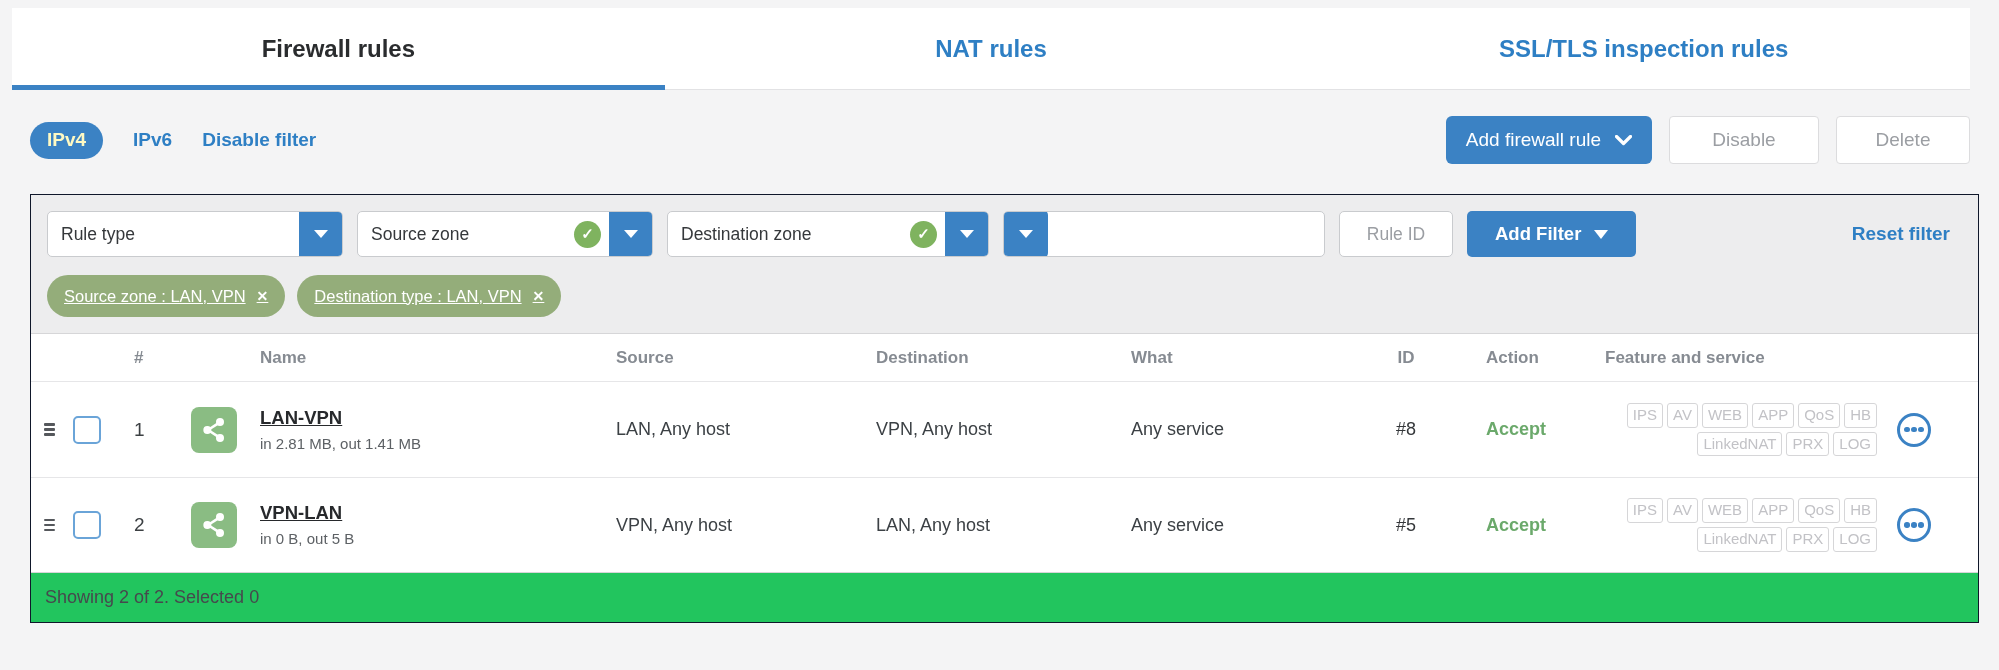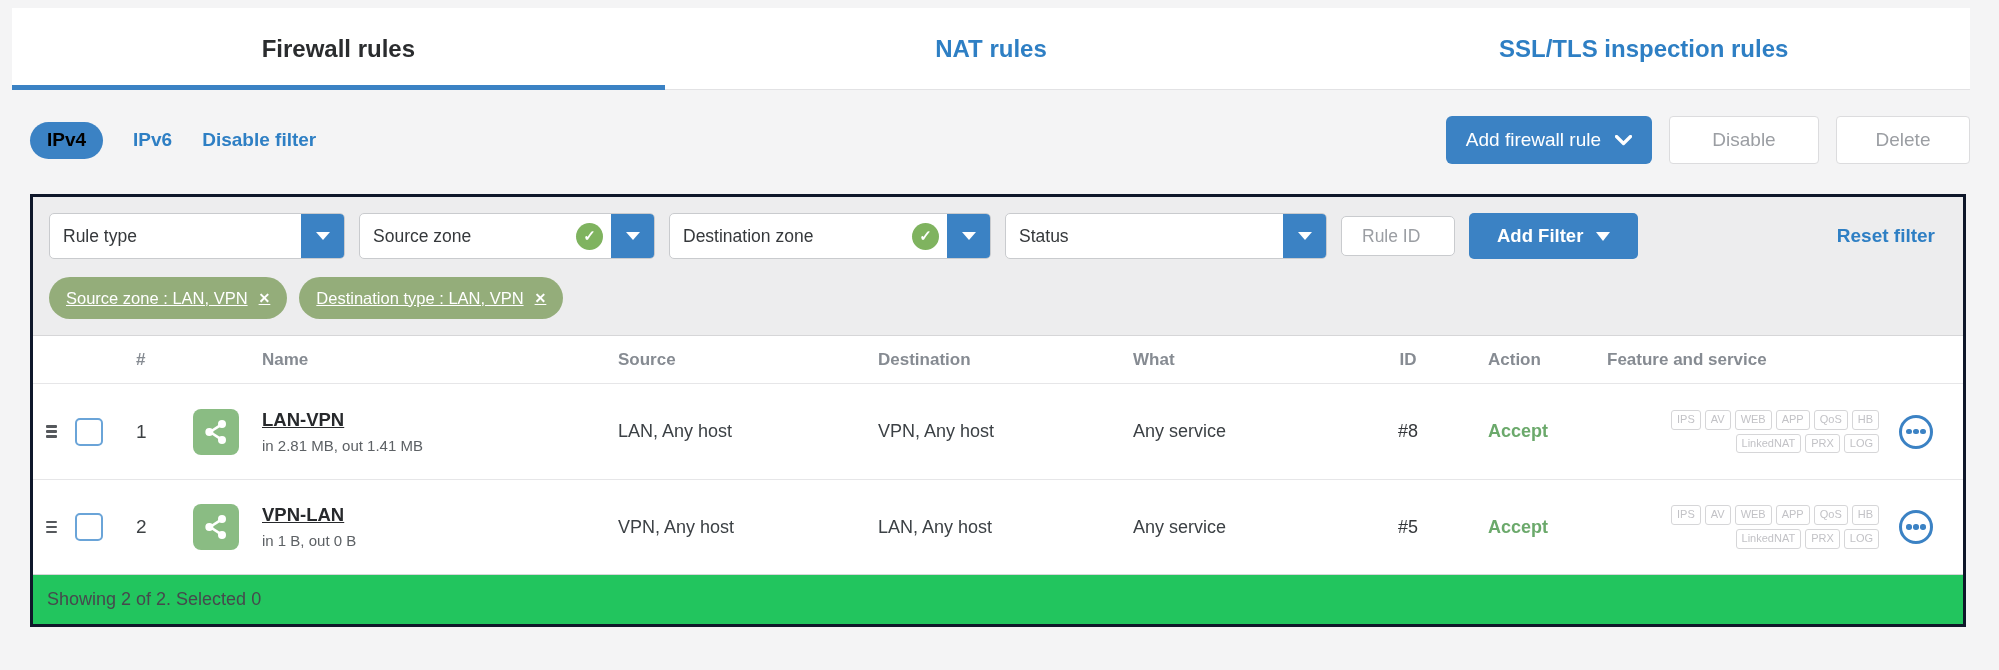--- a/index.html
+++ b/index.html
@@ -33,21 +33,21 @@
   }
 
   
   .toolbar {
     margin:26px 29px 0 30px;
     height:48px;
     display:flex; align-items:center;
   }
   .toolbar-left { display:flex; align-items:center; gap:30px; }
   .pill {
-    background:#3b82c4; color:#000000;
+    background:#3b82c4; color:#fef9c3;
     font-size:19px; font-weight:bold;
     height:37px; padding:0 17px; border-radius:19px;
     display:flex; align-items:center;
   }
   .blue-link { color:#2e7fc4; font-size:19px; font-weight:bold; cursor:pointer; }
   .toolbar-right { margin-left:auto; display:flex; align-items:center; gap:17px; }
   .btn-primary {
     background:#3b82c4; color:#ffffff; border:none;
     height:48px; padding:0 20px; border-radius:6px;
     font-size:19px; font-family:inherit;
@@ -56,22 +56,22 @@
   .btn-secondary {
     background:#fff; color:#9b9ea3; border:1px solid #dcdcde;
     height:48px; min-width:150px; padding:0 30px; border-radius:4px;
     font-size:19px; font-family:inherit; cursor:pointer;
   }
   .btn-secondary.delete { min-width:134px; }
   .chevron-svg { display:block; }
 
   
   .panel-stack {
-    margin:30px 33px 0 30px;
-    border:3px solid #0f172a;
+    margin:30px 20px 0 30px;
+    border:1px solid #0f172a;
   }
   .filter-panel {
     background:#ededee;
     border-bottom:1px solid #d6d6d8;
     padding:16px 16px 16px 16px;
   }
   .filter-controls { display:flex; align-items:center; gap:14px; }
   .dropdown {
     background:#fff; border:1px solid #c9cbce; border-radius:5px;
     height:46px; display:flex; align-items:center; overflow:hidden;
@@ -95,24 +95,24 @@
     display:flex; align-items:center; justify-content:center;
     flex:0 0 auto; cursor:pointer;
   }
   .caret-down {
     width:0; height:0;
     border-left:7px solid transparent;
     border-right:7px solid transparent;
     border-top:8px solid #ffffff;
   }
   .rule-id-input {
-    width:114px; height:40px;
+    width:114px; height:46px;
     border:1px solid #c9cbce; border-radius:5px;
     background:#fff; font-size:17.5px; font-family:inherit;
-    padding:0 20px; color:#35383b;
+    padding:0 20px; color:#35383b;text-align:center;
   }
   .rule-id-input::placeholder { color:#9b9ea3; }
   .btn-addfilter {
     background:#3b82c4; color:#fff; border:none;
     height:46px; padding:0 28px; border-radius:5px;
     font-size:18.5px; font-weight:bold; font-family:inherit;
     display:flex; align-items:center; gap:13px; cursor:pointer;
   }
   .btn-addfilter .caret-down { border-top-width:9px; }
   .reset-filter { margin-left:auto; margin-right:12px; font-size:19px; }
@@ -175,21 +175,21 @@
   .cell-id { font-size:18px; color:#34373a; text-align:center; }
   .cell-action { font-size:18px; font-weight:bold; color:#6ba96b; }
 
   .feature-cell { display:flex; align-items:center; padding-left:58px; }
   .badges {
     width:258px; display:flex; flex-wrap:wrap;
     justify-content:flex-end; gap:4px;
   }
   .badge {
     border:1px solid #d6d6d8; border-radius:3px;
-    color:#c2c2c6; font-size:11px; padding:2px 5px;
+    color:#c2c2c6; font-size:15px; padding:2px 5px;
     white-space:nowrap; line-height:1.25;
   }
   .menu-circle {
     width:34px; height:34px; border-radius:50%;
     border:3px solid #3b82c4; margin-left:20px;
     display:flex; align-items:center; justify-content:center; gap:1.5px;
     cursor:pointer; flex:0 0 auto;
   }
   .menu-circle i {
     width:5.5px; height:5.5px; border-radius:50%; background:#3b82c4; display:block;
@@ -250,21 +250,20 @@
 
       <div class="dropdown dd-w322">
         <span class="dd-label">Destination zone</span>
         <span class="check-circle">✓</span>
         <span class="dd-button">
           <span class="caret-down"></span>
         </span>
       </div>
 
       <div class="dropdown dd-w322">
-        <span class="dd-label">Status</span>
         <span class="dd-button">
           <span class="caret-down"></span>
         </span>
       </div>
 
       <input class="rule-id-input" type="text" placeholder="Rule ID" style="">
 
       <button class="btn-addfilter">
         <span>Add Filter</span>
         <span class="caret-down"></span>
@@ -361,21 +360,21 @@
           <svg width="32" height="32" viewBox="0 0 48 48">
             <line x1="15" y1="24" x2="32" y2="13" stroke="#ffffff" stroke-width="4"></line>
             <line x1="15" y1="24" x2="32" y2="35" stroke="#ffffff" stroke-width="4"></line>
             <circle cx="14" cy="24" r="6" fill="#ffffff"></circle>
             <circle cx="33" cy="12" r="6" fill="#ffffff"></circle>
             <circle cx="33" cy="36" r="6" fill="#ffffff"></circle>
           </svg>
         </span>
         <span class="name-text">
           <span class="rule-name">VPN-LAN</span>
-          <div class="rule-traffic">in 1 B, out 0 B</div>
+          <div class="rule-traffic">in 0 B, out 5 B</div>
         </span>
       </div>
       <div class="cell-text pad-sm">VPN, Any host</div>
       <div class="cell-text pad-sm">LAN, Any host</div>
       <div class="cell-text pad-sm">Any service</div>
       <div class="cell-id">#5</div>
       <div class="cell-action pad-action">Accept</div>
       <div class="feature-cell">
         <div class="badges">
           <span class="badge">IPS</span>

